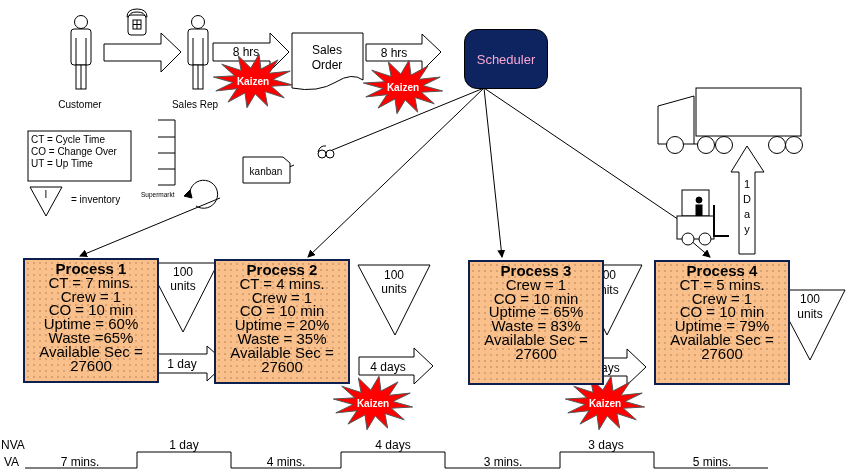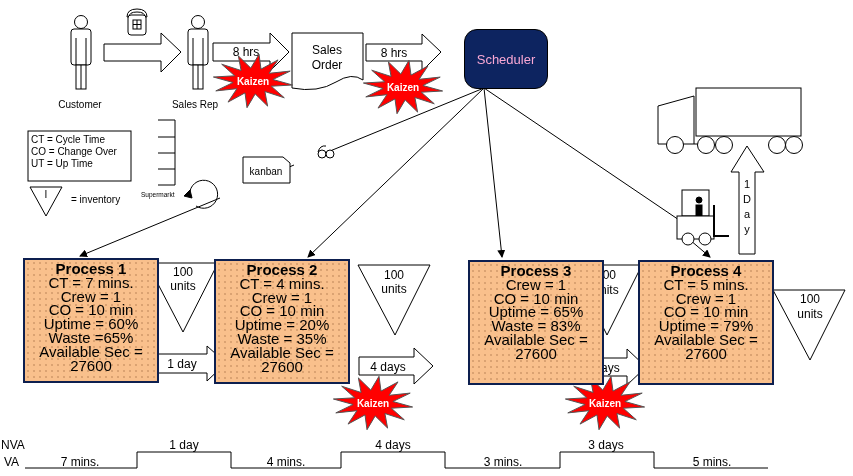--- a/index.html
+++ b/index.html
@@ -228,21 +228,21 @@
 </div>
 <div class="proc" style="left:468px; top:260px;">
   <div class="ptitle">Process 3</div>
   <div>Crew = 1</div>
   <div>CO = 10 min</div>
   <div>Uptime = 65%</div>
   <div>Waste = 83%</div>
   <div>Available Sec =</div>
   <div>27600</div>
 </div>
-<div class="proc" style="left:638px; top:260px;text-align:center;">
+<div class="proc" style="left:654px; top:260px;text-align:center;">
   <div class="ptitle">Process 4</div>
   <div>CT = 5 mins.</div>
   <div>Crew = 1</div>
   <div>CO = 10 min</div>
   <div>Uptime = 79%</div>
   <div>Available Sec =</div>
   <div>27600</div>
 </div>
 
 </body></html>

